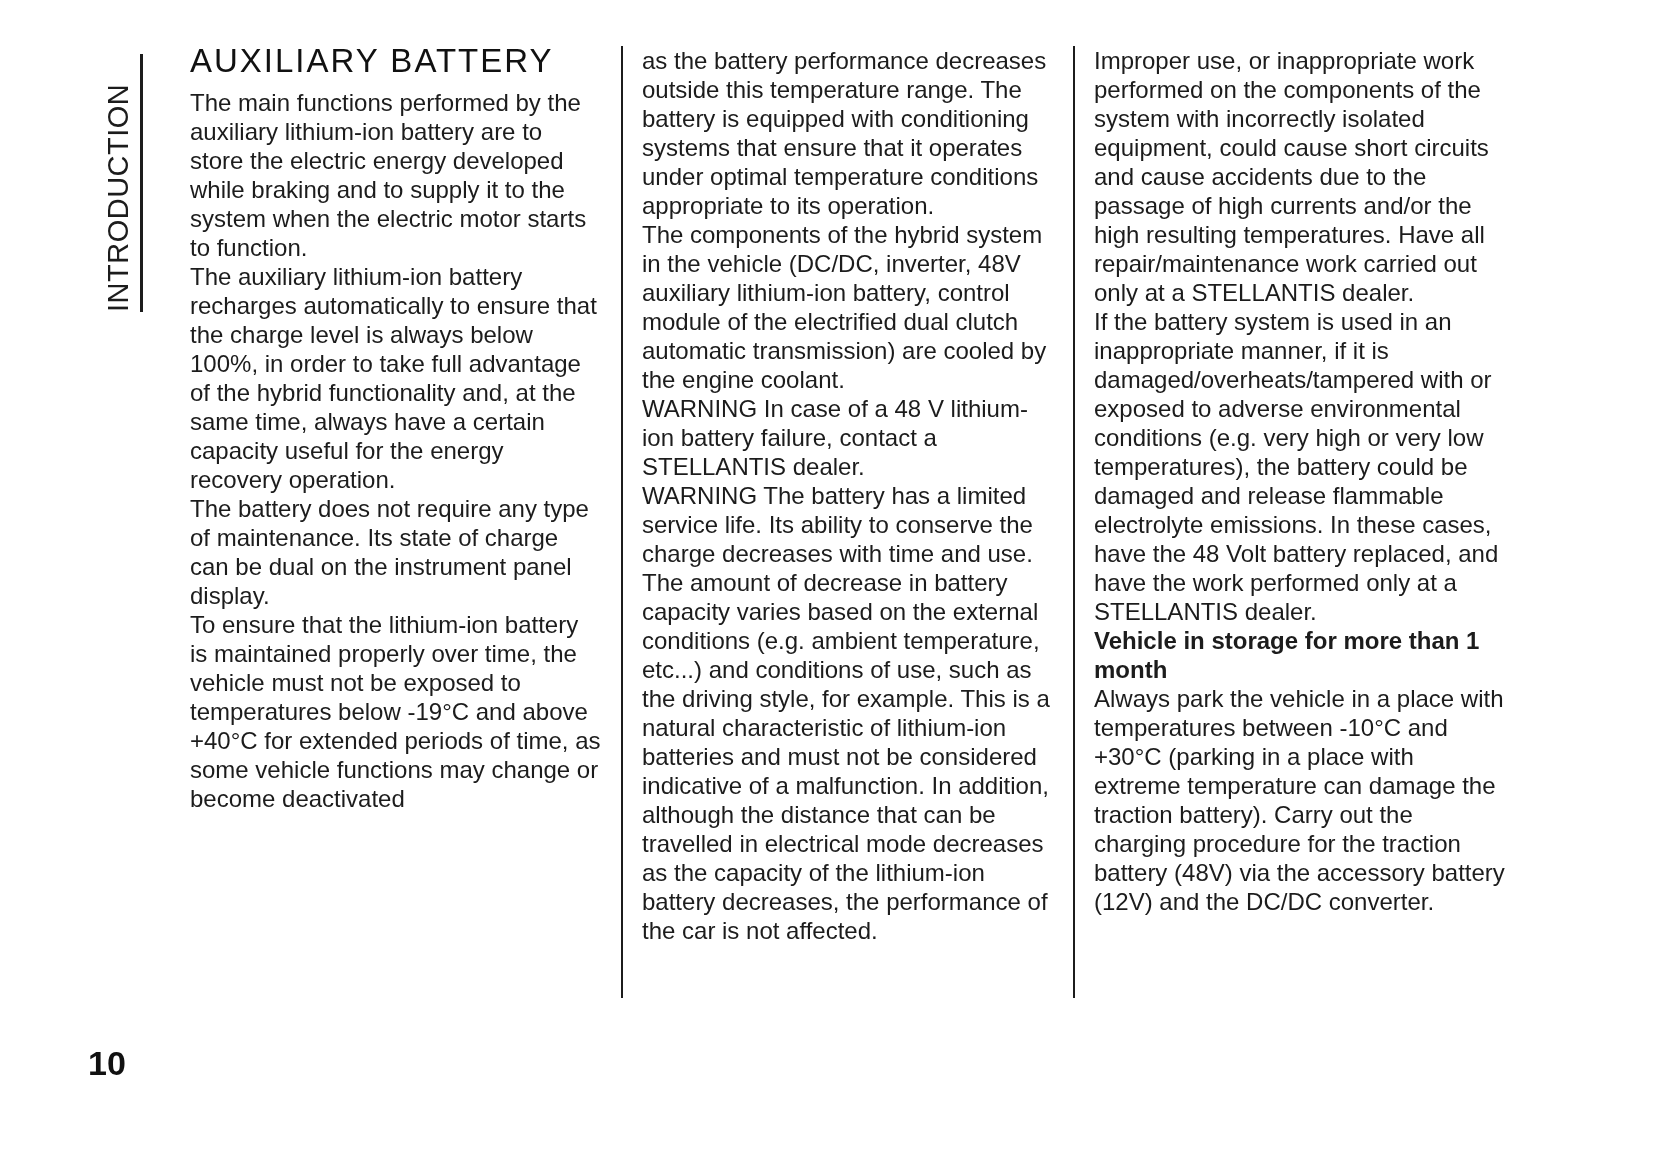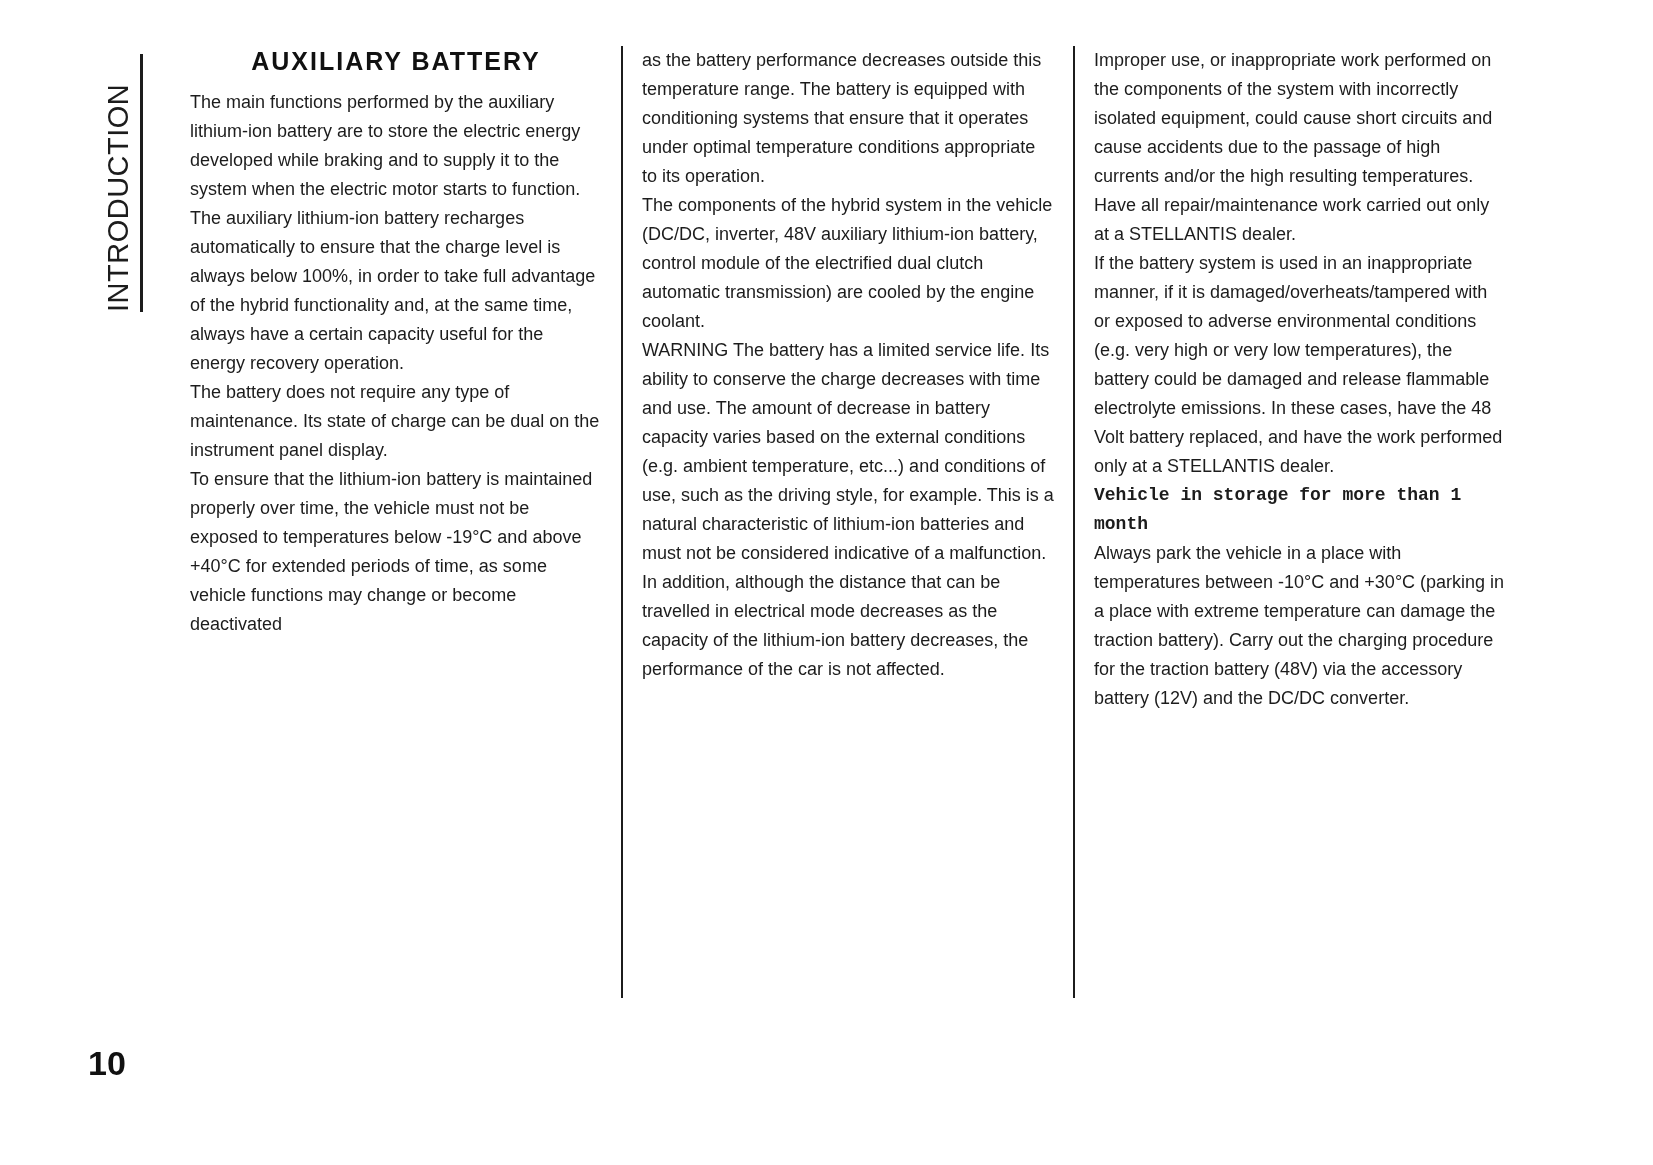--- a/index.html
+++ b/index.html
@@ -50,36 +50,34 @@
   .divider {
     width: 2px;
     height: 952px;
     background: #1c1c1c;
     margin-left: 19px;
     margin-right: 19px;
     flex: 0 0 auto;
   }
   h2.col-heading {
     margin: 0 0 12px 0;
-    font-size: 25px;
+    font-size: 33px;
     line-height: 30px;
-    font-weight: 700;
+    font-weight: 400;
     letter-spacing: 2px;
     color: #111111;
-    text-align: center;
   }
   .col p {
     margin: 0;
-    font-size: 18px;
+    font-size: 24px;
     line-height: 29px;
     color: #1c1c1c;
   }
   .col p.subhead {
     font-weight: 700;
-    font-family: Liberation Mono, monospace;
   }
   .page-number {
     position: absolute;
     left: 88px;
     top: 1044px;
     font-size: 34px;
     font-weight: 700;
     color: #111111;
   }
 </style>
@@ -99,20 +97,21 @@
       <p>The auxiliary lithium-ion battery recharges automatically to ensure that the charge level is always below 100%, in order to take full advantage of the hybrid functionality and, at the same time, always have a certain capacity useful for the energy recovery operation.</p>
       <p>The battery does not require any type of maintenance. Its state of charge can be dual on the instrument panel display.</p>
       <p>To ensure that the lithium-ion battery is maintained properly over time, the vehicle must not be exposed to temperatures below -19°C and above +40°C for extended periods of time, as some vehicle functions may change or become deactivated</p>
     </section>
 
     <div class="divider"></div>
 
     <section class="col">
       <p>as the battery performance decreases outside this temperature range. The battery is equipped with conditioning systems that ensure that it operates under optimal temperature conditions appropriate to its operation.</p>
       <p>The components of the hybrid system in the vehicle (DC/DC, inverter, 48V auxiliary lithium-ion battery, control module of the electrified dual clutch automatic transmission) are cooled by the engine coolant.</p>
+      <p>WARNING In case of a 48 V lithium-ion battery failure, contact a STELLANTIS dealer.</p>
       <p>WARNING The battery has a limited service life. Its ability to conserve the charge decreases with time and use. The amount of decrease in battery capacity varies based on the external conditions (e.g. ambient temperature, etc...) and conditions of use, such as the driving style, for example. This is a natural characteristic of lithium-ion batteries and must not be considered indicative of a malfunction. In addition, although the distance that can be travelled in electrical mode decreases as the capacity of the lithium-ion battery decreases, the performance of the car is not affected.</p>
     </section>
 
     <div class="divider"></div>
 
     <section class="col">
       <p>Improper use, or inappropriate work performed on the components of the system with incorrectly isolated equipment, could cause short circuits and cause accidents due to the passage of high currents and/or the high resulting temperatures. Have all repair/maintenance work carried out only at a STELLANTIS dealer.</p>
       <p>If the battery system is used in an inappropriate manner, if it is damaged/overheats/tampered with or exposed to adverse environmental conditions (e.g. very high or very low temperatures), the battery could be damaged and release flammable electrolyte emissions. In these cases, have the 48 Volt battery replaced, and have the work performed only at a STELLANTIS dealer.</p>
       <p class="subhead">Vehicle in storage for more than 1 month</p>
       <p>Always park the vehicle in a place with temperatures between -10°C and +30°C (parking in a place with extreme temperature can damage the traction battery). Carry out the charging procedure for the traction battery (48V) via the accessory battery (12V) and the DC/DC converter.</p>

